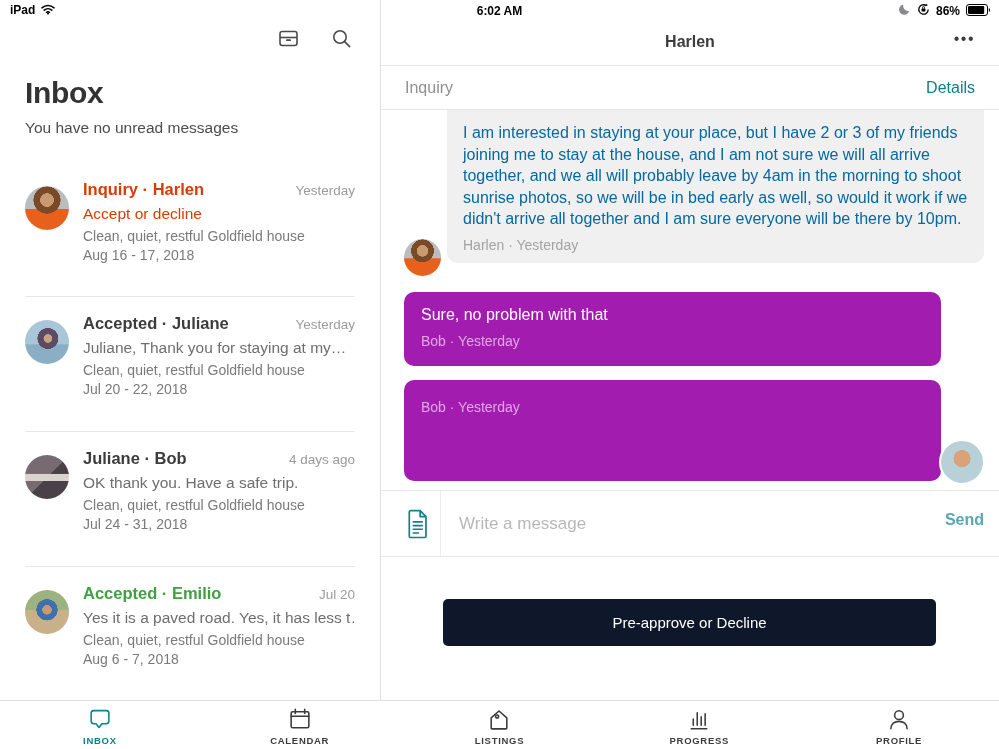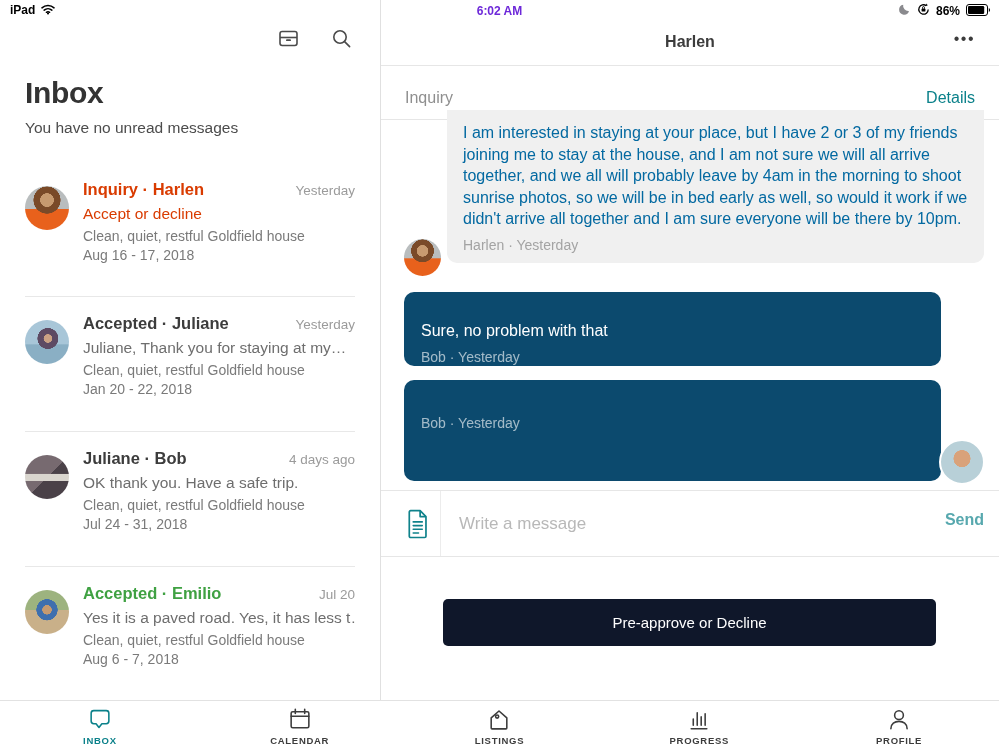--- a/index.html
+++ b/index.html
@@ -4,21 +4,21 @@
 <style>
   * { margin:0; padding:0; box-sizing:border-box; }
   body { font-family:"Liberation Sans", sans-serif; background:#fff; }
   .screen { position:relative; width:999px; height:749px; overflow:hidden; background:#fff; }
 
   
   .status-bar { position:absolute; top:0; left:0; right:0; height:22px; z-index:30; }
   .sb-left { position:absolute; left:10px; top:3px; display:flex; align-items:flex-start; gap:5px;
              font-size:12px; font-weight:bold; color:#000; }
   .sb-time { position:absolute; left:0; right:0; top:4px; text-align:center;
-             font-size:12px; font-weight:bold; color:#6d28d9; }
+             font-size:12px; font-weight:bold; color:#000000; }
   .sb-right { position:absolute; right:8px; top:3px; display:flex; align-items:center; gap:6px;
               font-size:12px; font-weight:bold; color:#000; }
 
   
   .left-panel { position:absolute; left:0; top:0; width:381px; height:700px;
                 background:#fff; border-right:1px solid #e0e0e0; }
   .lp-icons { position:absolute; top:27px; right:27px; display:flex; gap:30px; align-items:center; }
   .lp-icons svg { display:block; }
   .inbox-title { position:absolute; left:25px; top:76px; font-size:30px; font-weight:bold;
                  color:#333; letter-spacing:-0.3px; }
@@ -40,34 +40,34 @@
   .item-dates { margin-top:3px; font-size:14px; color:#7a7a7a; }
   .lp-divider { position:absolute; left:25px; right:25px; height:1px; background:#e8e8e8; }
 
   
   .right-panel { position:absolute; left:381px; top:0; width:618px; height:700px; background:#fff; }
   .conv-header { position:absolute; top:0; left:0; right:0; height:66px; border-bottom:1px solid #e6e6e6; }
   .conv-title { position:absolute; left:0; right:0; top:33px; text-align:center;
                 font-size:16px; font-weight:bold; color:#3c3c3c; }
   .conv-menu { position:absolute; right:24px; top:30px; font-size:16px; letter-spacing:1.5px;
                color:#3c3c3c; cursor:pointer; }
-  .context-bar { position:absolute; top:76px; left:0; right:0; height:44px;
+  .context-bar { position:absolute; top:66px; left:0; right:0; height:44px;
                  border-bottom:1px solid #e6e6e6; }
   .context-label { position:absolute; left:24px; top:13px; font-size:16px; color:#8f8f8f; }
   .details-link { position:absolute; right:24px; top:13px; font-size:16px; color:#0b818a; }
 
   .messages { position:absolute; top:110px; left:0; right:0; height:380px; overflow:hidden; }
   .bubble-guest { position:absolute; left:66px; width:537px; top:0; background:#f0f0f0;
                   border-radius:0 0 10px 10px; padding:12px 16px 10px 16px; }
   .bubble-guest .msg-text { font-size:16px; line-height:21.5px; color:#0369a1; }
   .bubble-guest .msg-meta { margin-top:7px; font-size:14px; color:#a3a3a3; }
   .guest-avatar { position:absolute; left:23px; top:129px; width:37px; height:37px; border-radius:50%; }
 
-  .bubble-host { position:absolute; left:23px; width:537px; background:#0c4a6e;
-                 border-radius:10px; padding:28px 17px 12px 17px; color:#fff; }
+  .bubble-host { position:absolute; left:23px; width:537px; background:#a21caf;
+                 border-radius:10px; padding:12px 17px 12px 17px; color:#fff; }
   .bubble-host.b1 { top:182px; height:74px; }
   .bubble-host.b2 { top:270px; height:101px; }
   .bubble-host .msg-text { font-size:16px; line-height:22px; color:#ffffff; }
   .bubble-host .msg-meta { margin-top:7px; font-size:14px; color:rgba(255,255,255,0.62); }
   .host-avatar { position:absolute; left:558px; top:329px; width:46px; height:46px;
                  border-radius:50%; border:2px solid #fff; }
 
   
   .av-harlen { background:
       radial-gradient(circle at 50% 32%, #c79a6f 0 18%, #7a4a28 19% 36%, rgba(0,0,0,0) 37%),
@@ -191,21 +191,21 @@
 
     <div class="inbox-item" style="top:314px;">
       <div class="avatar av-juliane"></div>
       <div class="item-body">
         <div class="item-row1">
           <span class="item-title">Accepted · Juliane</span>
           <span class="item-time">Yesterday</span>
         </div>
         <div class="item-preview">Juliane, Thank you for staying at my…</div>
         <div class="item-listing">Clean, quiet, restful Goldfield house</div>
-        <div class="item-dates">Jan 20 - 22, 2018</div>
+        <div class="item-dates">Jul 20 - 22, 2018</div>
       </div>
     </div>
     <div class="lp-divider" style="top:431px;"></div>
 
     <div class="inbox-item" style="top:449px;">
       <div class="avatar av-bob-sign"></div>
       <div class="item-body">
         <div class="item-row1">
           <span class="item-title">Juliane · Bob</span>
           <span class="item-time">4 days ago</span>

